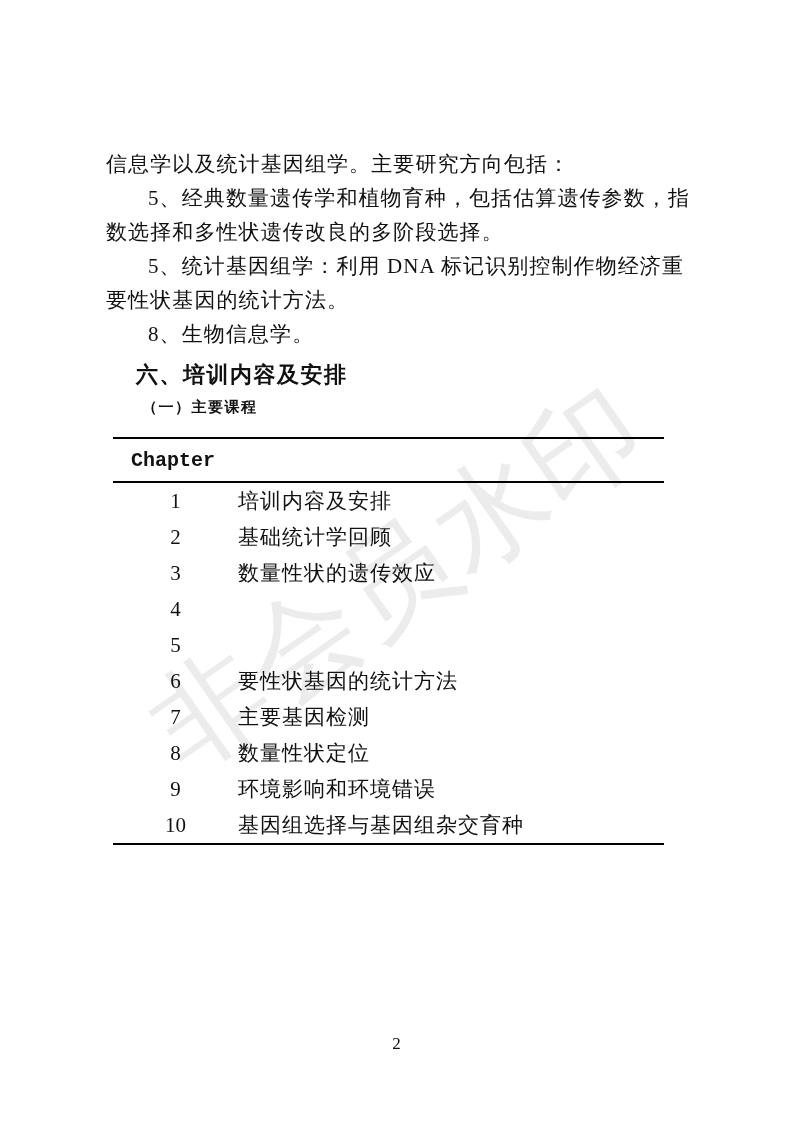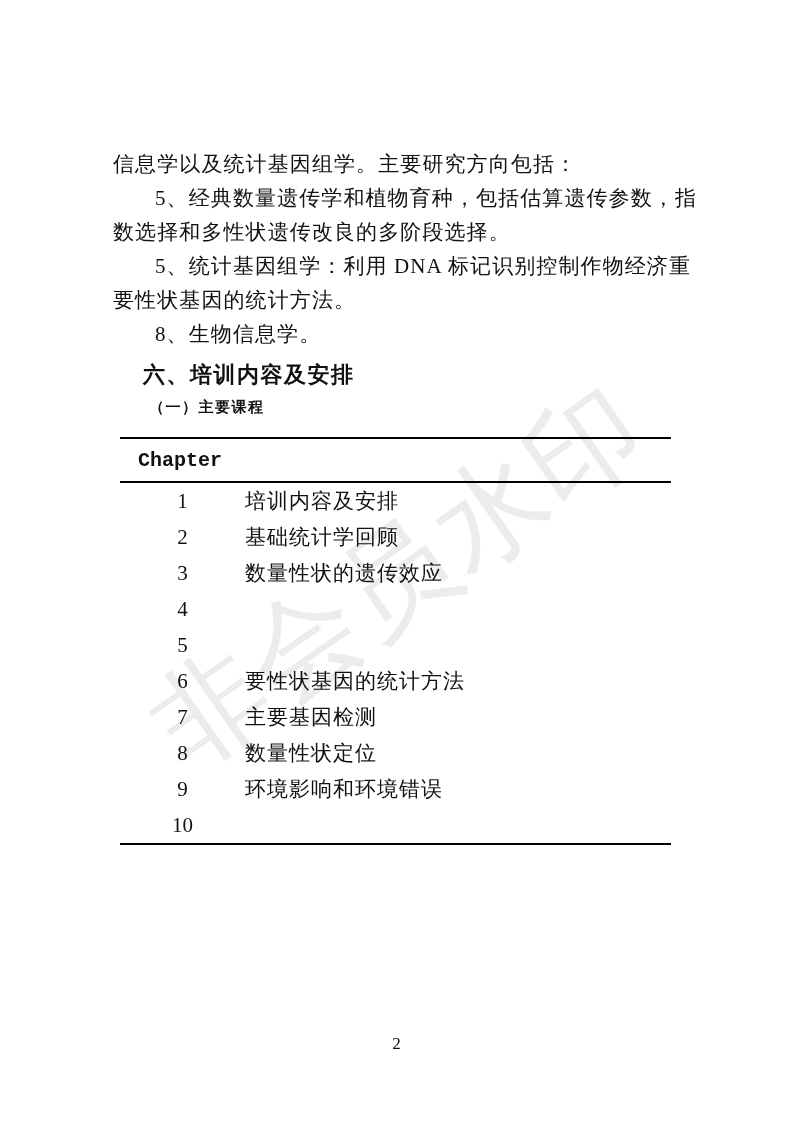--- a/index.html
+++ b/index.html
@@ -18,21 +18,21 @@
     transform:translate(-50%,-50%) rotate(-35deg);
     font-size:112px;
     letter-spacing:2px;
     color:#ececec;
     white-space:nowrap;
     z-index:0;
     user-select:none;
   }
   .content {
     position:absolute;
-    left:113px; top:147px;
+    left:106px; top:147px;
     width:580px;
     z-index:1;
   }
   .body-line {
     font-size:21px;
     line-height:34px;
     letter-spacing:1.1px;
     white-space:nowrap;
   }
   .body-line.indent { padding-left:42px; }
@@ -147,20 +147,21 @@
           <div class="t-row">
     <span class="chapter">8</span>
     <span class="topic">数量性状定位</span>
   </div>
           <div class="t-row">
     <span class="chapter">9</span>
     <span class="topic">环境影响和环境错误</span>
   </div>
           <div class="t-row">
     <span class="chapter">10</span>
+    <span class="topic">基因组选择与基因组杂交育种</span>
   </div>
         </div>
     </div>
 
   </div>
 
   <div class="page-number">2</div>
 
 </div>
 

